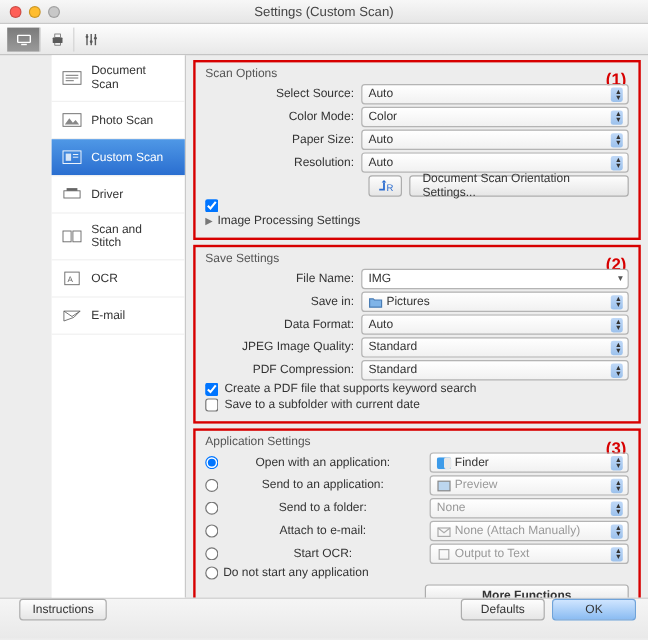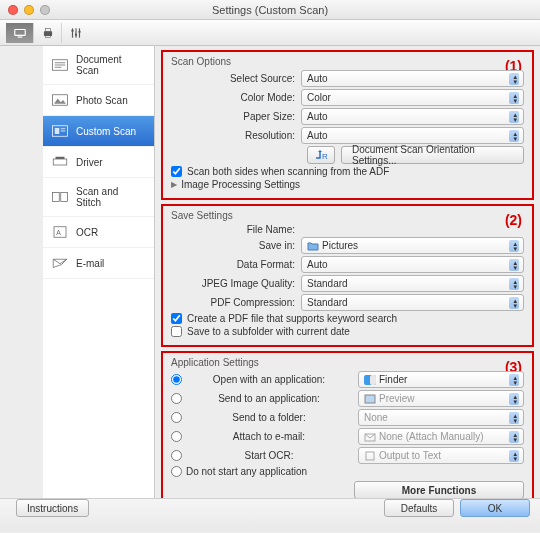--- a/index.html
+++ b/index.html
@@ -203,33 +203,35 @@
             <svg width="14" height="10" viewBox="0 0 14 10">
               <path d="M2 8 L6 8 L6 2" fill="none" stroke="#2b6cd0" stroke-width="1.5"></path>
               <path d="M4 2 L6 0 L8 2" fill="#2b6cd0"></path>
               <text x="8" y="9" font-size="8" fill="#2b6cd0">R</text>
             </svg>
           </div>
         <div class="btn">Document Scan Orientation Settings...</div>
       </div>
       <div class="checkbox-row">
           <input type="checkbox" checked="" style="">
-          <span>Scan both sides when scanning from the ADF</span>
         </div>
       <div class="disclosure">
           <span class="tri">▶</span>
           <span>Image Processing Settings</span>
         </div>
     </div>
 
     <div class="section">
       <div class="annot">(2)</div>
       <div class="section-title">Save Settings</div>
       <div class="row">
           <label class="k">File Name:</label>
+        <div class="textfield">
+            <span>IMG</span>
+          </div>
         </div>
       <div class="row">
           <label class="k">Save in:</label>
         <div class="dropdown">
             <span class="icon-tiny">
               <svg viewBox="0 0 12 10">
                 <path d="M1 2 L4 2 L5 3 L11 3 L11 9 L1 9 Z" fill="#7fb4e8" stroke="#4a7db5"></path>
               </svg>
             </span>
             <span>Pictures</span>

